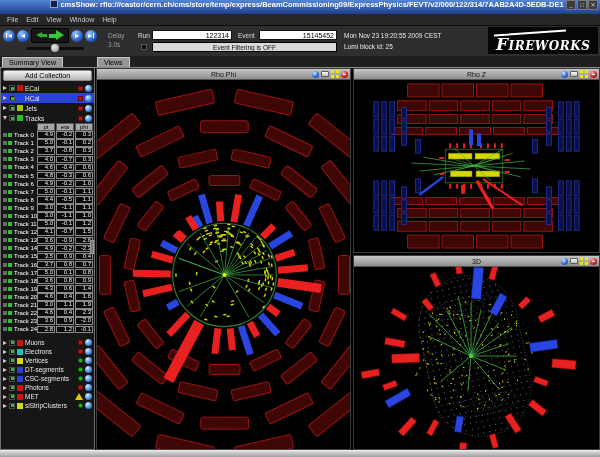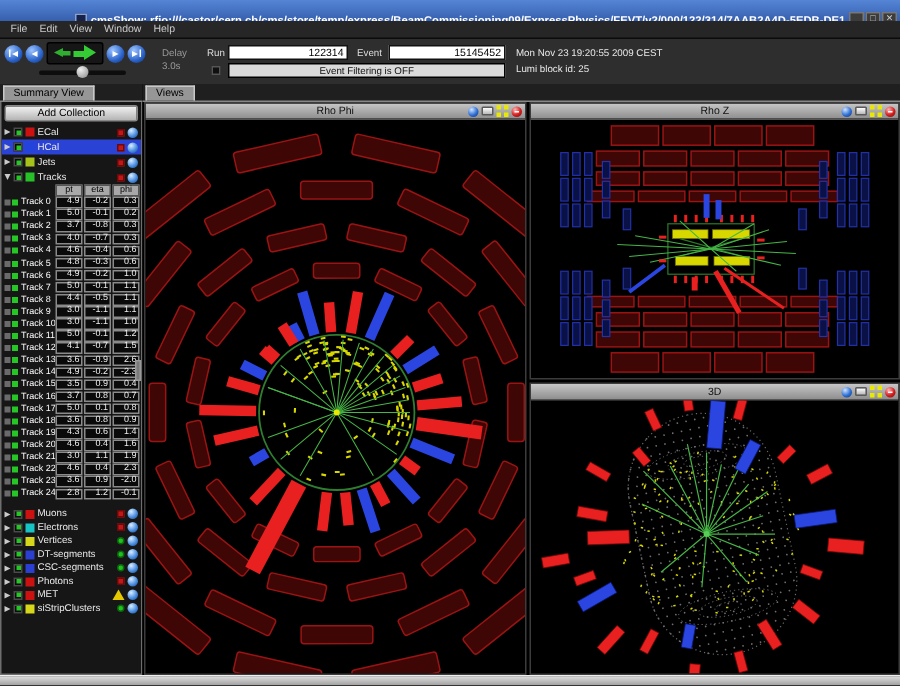--- a/index.html
+++ b/index.html
@@ -1,22 +1,22 @@
 <!DOCTYPE html>
 <html><head>
 <meta charset="utf-8">
 <style>
   html,body{margin:0;padding:0;background:#2e2e2e;}
   *{box-sizing:border-box;}
   .app{position:relative;width:600px;height:457px;overflow:hidden;background:#2e2e2e;
        font-family:"Liberation Sans","DejaVu Sans",sans-serif;}
 
   
-  .titlebar{position:absolute;top:0;left:0;right:0;height:26px;
-    background:linear-gradient(#5585d6,#1c3f8a);display:flex;align-items:center;padding-left:48px;}
+  .titlebar{position:absolute;top:0;left:0;right:0;height:14px;
+    background:linear-gradient(#5585d6,#1c3f8a);display:flex;padding-left:48px;}
   .ticon{width:8px;height:8px;background:#16224a;border:1px solid #8aa0cf;margin-left:2px;flex:none;}
   .ttext{flex:1;text-align:center;font-size:7.5px;font-weight:bold;color:#fff;white-space:nowrap;overflow:hidden;}
   .wbtns{display:flex;gap:1px;margin-right:2px;flex:none;}
   .wbtn{width:10px;height:10px;background:#3c3c3c;border:1px solid #777;color:#ccc;
         font-size:6px;line-height:8px;text-align:center;}
 
   
   .menubar{position:absolute;top:14px;left:0;right:0;height:12px;background:#262626;
     border-bottom:1px solid #0b0b0b;display:flex;align-items:center;padding-left:3px;}
   .menu-item{font-size:7px;color:#c9c9c9;padding:0 4px;}
@@ -178,20 +178,24 @@
       <div>3.0s</div>
     </div>
     <span class="lbl runlbl">Run</span>
     <span class="field runfield">122314</span>
     <span class="lbl evtlbl">Event</span>
     <span class="field evtfield">15145452</span>
     <span class="fchk"></span>
     <span class="fbtn">Event Filtering is OFF</span>
     <span class="dt">Mon Nov 23 19:20:55 2009 CEST</span>
     <span class="lumi">Lumi block id: 25</span>
+    <span class="logo">
+      <span class="logo-line"></span>
+      <span class="logo-text">FIREWORKS</span>
+    </span>
   </div>
 
   <div class="content">
 
     <div class="sidebar">
       <div class="tabstrip">
         <span class="tab">Summary View</span>
       </div>
       <div class="panel">
         <div class="addbtn">Add Collection</div>

